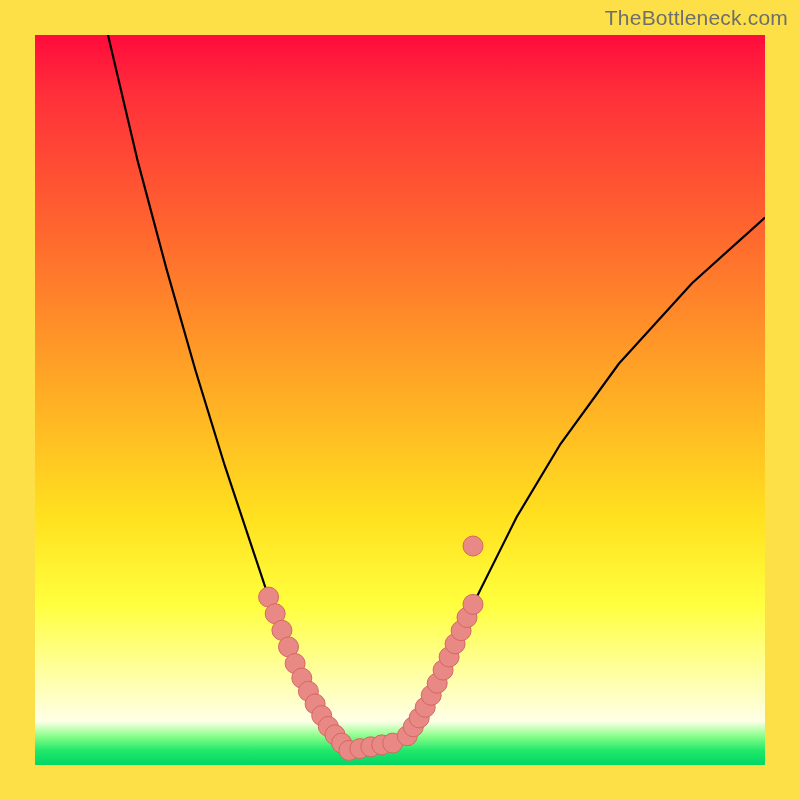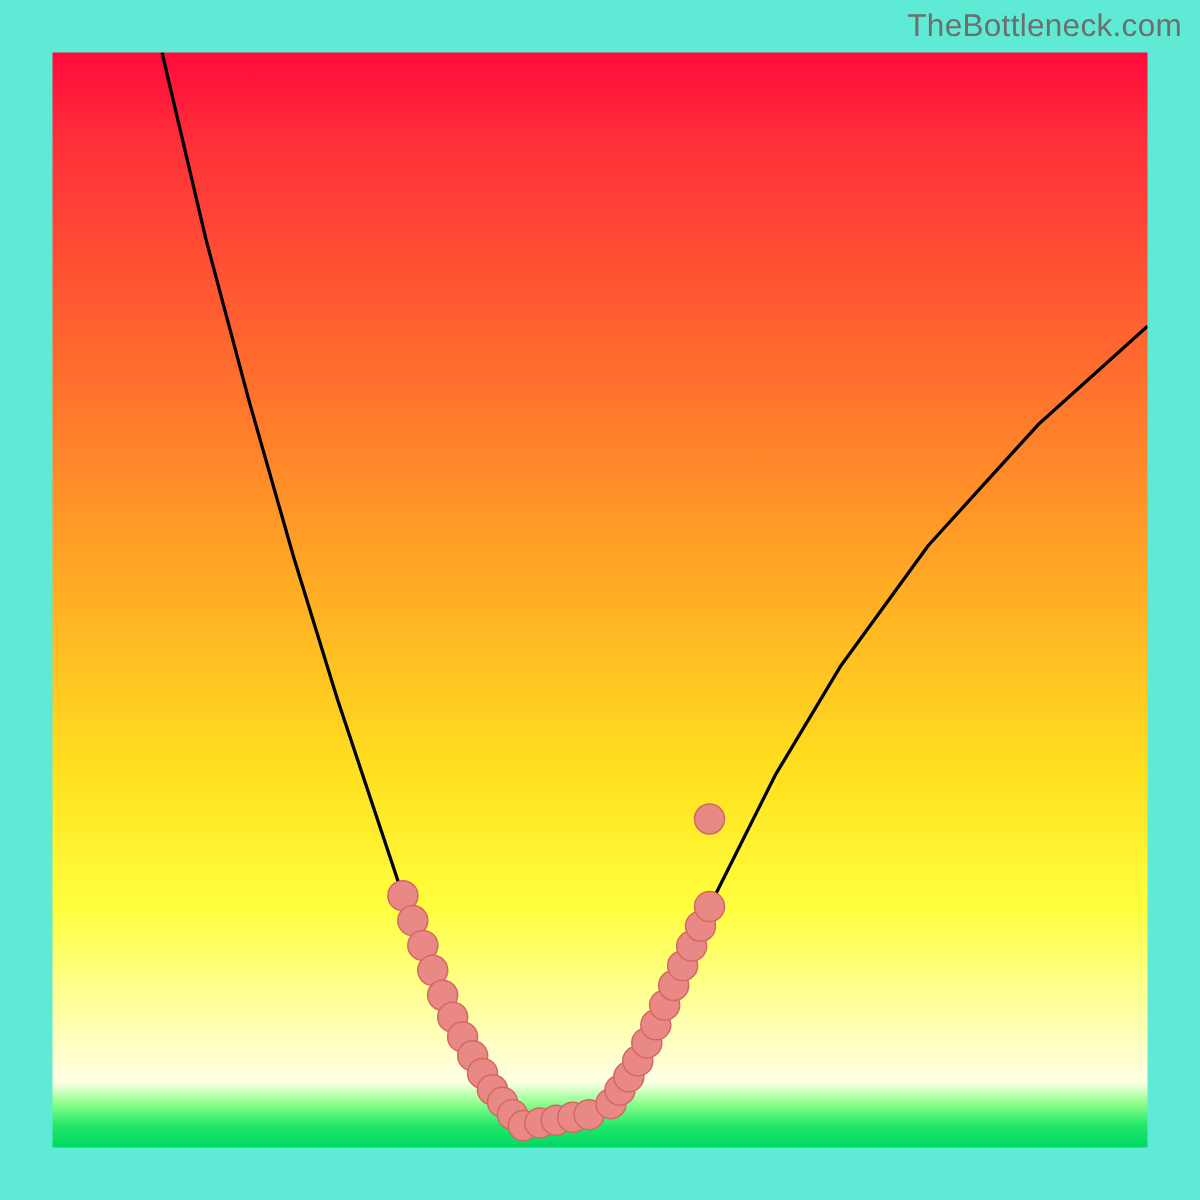--- a/index.html
+++ b/index.html
@@ -8,21 +8,21 @@
     width: 800px;
     height: 800px;
     overflow: hidden;
     background: #000;
     font-family: Arial, Helvetica, sans-serif;
   }
   .canvas {
     position: relative;
     width: 800px;
     height: 800px;
-    background: #5eead4;
+    background: #fde047;
   }
   .plot-area {
     position: absolute;
     left: 35px;
     top: 35px;
     width: 730px;
     height: 730px;
     
     background: linear-gradient(
       to bottom,

